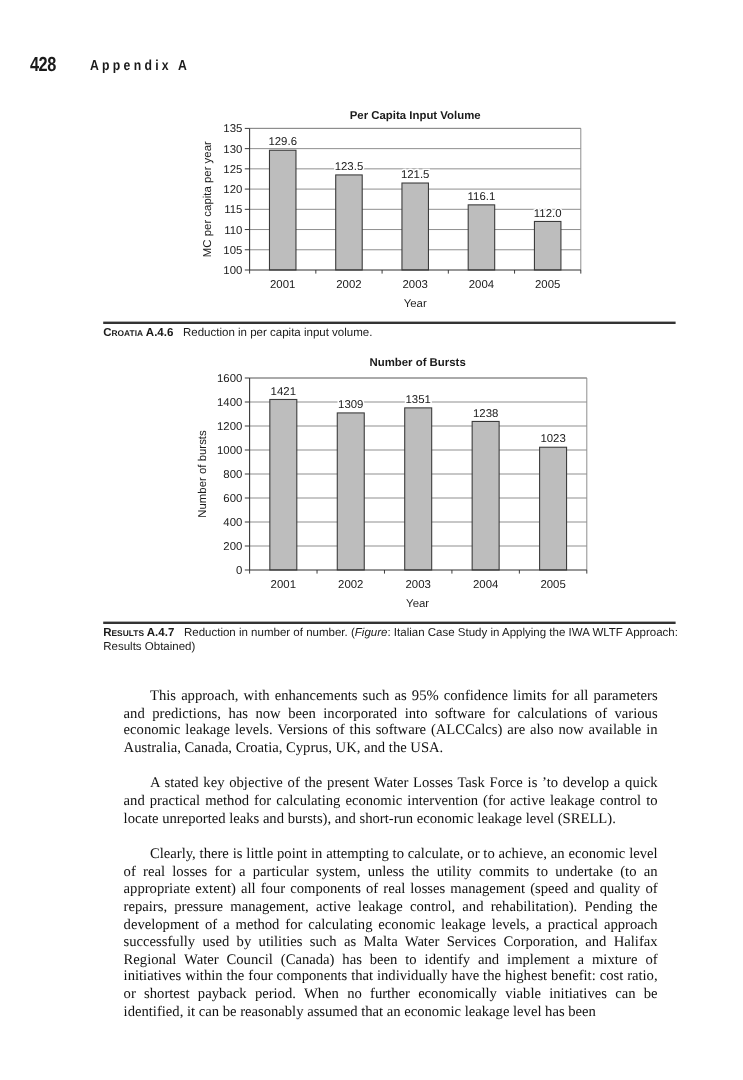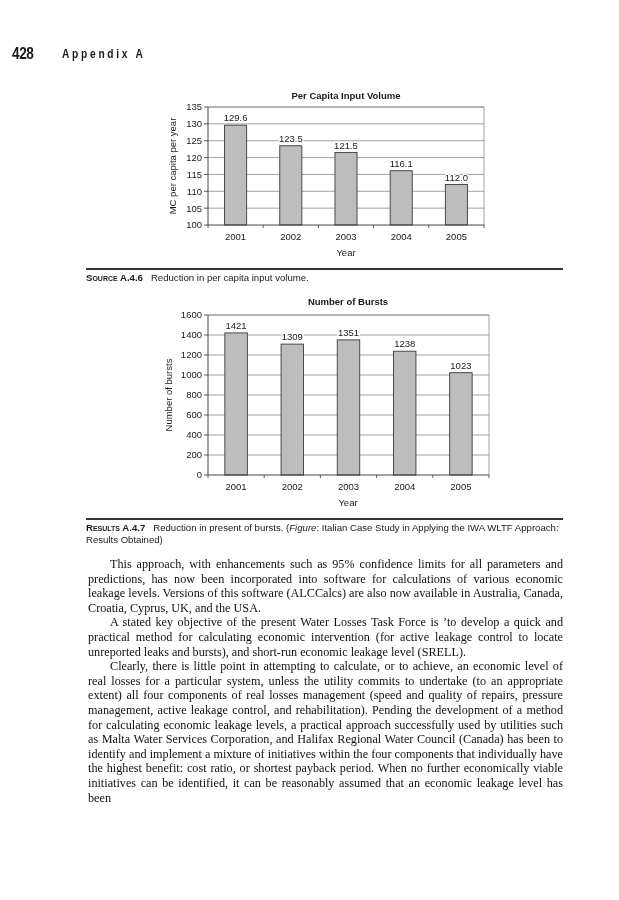--- a/index.html
+++ b/index.html
@@ -1,26 +1,26 @@
 <!DOCTYPE html>
 <html><head>
 <meta charset="utf-8">
 <style>
   html, body { margin: 0; padding: 0; background: #ffffff; }
   body { width: 619px; height: 900px; position: relative; overflow: hidden; color: #1a1a1a; }
-  .running-head { position: absolute; left: 12px; top: 44px; font-family: "Liberation Sans", sans-serif; font-weight: bold; }
+  .running-head { position: absolute; left: 25px; top: 44px; font-family: "Liberation Sans", sans-serif; font-weight: bold; }
   .page-number { font-size: 17px; letter-spacing: -0.5px; transform: scaleX(0.8); display: inline-block; transform-origin: left; }
   .section-name { position: absolute; left: 50px; top: 3px; font-size: 12px; letter-spacing: 3.2px; white-space: nowrap; transform: scaleX(0.85); transform-origin: left; }
   svg.chart { position: absolute; left: 0; }
   svg text { font-family: "Liberation Sans", sans-serif; fill: #1a1a1a; }
   .rule { position: absolute; left: 86px; width: 477px; height: 1.5px; background: #333; }
   .caption { position: absolute; left: 86px; width: 480px; font-family: "Liberation Sans", sans-serif; font-size: 9.6px; line-height: 12px; color: #1a1a1a; }
   .fig-label { font-weight: bold; font-variant: small-caps; margin-right: 8px; }
   .body-text { position: absolute; left: 88px; top: 557px; width: 475px; font-family: "Liberation Serif", serif; font-size: 12.2px; line-height: 14.6px; color: #111; text-align: justify; }
-  .body-text p { margin: 0; text-indent: 22px; }
+  .body-text p { margin: 15px; text-indent: 22px; }
 </style>
 </head>
 <body>
 
 <div class="running-head">
   <span class="page-number">428</span>
   <span class="section-name">Appendix A</span>
 </div>
 
 <svg class="chart" id="chart0" style="top:85px" width="619" height="180" viewBox="0 85 619 180">
@@ -82,21 +82,21 @@
       <text x="346" y="240" text-anchor="middle" font-size="9.5">2003</text>
       <text x="401.20000000000005" y="240" text-anchor="middle" font-size="9.5">2004</text>
       <text x="456.4" y="240" text-anchor="middle" font-size="9.5">2005</text>
     </g>
   <text x="346" y="256" text-anchor="middle" font-size="9.5">Year</text>
   <text transform="translate(176,166) rotate(-90)" text-anchor="middle" font-size="9.5">MC per capita per year</text>
 </svg>
 
 <div class="rule" style="top:268px"></div>
 <div class="caption" style="top:272px">
-  <span class="fig-label">Source A.4.6</span><span>Reduction in per capita input volume.</span>
+  <span class="fig-label">Croatia A.4.6</span><span>Reduction in per capita input volume.</span>
 </div>
 
 <svg class="chart" id="chart1" style="top:290px" width="619" height="225" viewBox="0 290 619 225">
   <text x="348" y="305" text-anchor="middle" font-size="9.5" font-weight="bold">Number of Bursts</text>
   <g class="grid">
       <line x1="208" x2="489" y1="455" y2="455" stroke="#8a8a8a" stroke-width="0.8"></line>
       <line x1="208" x2="489" y1="435" y2="435" stroke="#8a8a8a" stroke-width="0.8"></line>
       <line x1="208" x2="489" y1="415" y2="415" stroke="#8a8a8a" stroke-width="0.8"></line>
       <line x1="208" x2="489" y1="395" y2="395" stroke="#8a8a8a" stroke-width="0.8"></line>
       <line x1="208" x2="489" y1="375" y2="375" stroke="#8a8a8a" stroke-width="0.8"></line>
@@ -154,20 +154,20 @@
       <text x="348.5" y="490" text-anchor="middle" font-size="9.5">2003</text>
       <text x="404.70000000000005" y="490" text-anchor="middle" font-size="9.5">2004</text>
       <text x="460.9" y="490" text-anchor="middle" font-size="9.5">2005</text>
     </g>
   <text x="348" y="506" text-anchor="middle" font-size="9.5">Year</text>
   <text transform="translate(172,395) rotate(-90)" text-anchor="middle" font-size="9.5">Number of bursts</text>
 </svg>
 
 <div class="rule" style="top:518px"></div>
 <div class="caption" style="top:522px">
-  <span class="fig-label">Results A.4.7</span><span>Reduction in present of bursts. (</span><i>Figure</i><span>: Italian Case Study in Applying the IWA WLTF Approach: Results Obtained)</span>
+  <span class="fig-label">Results A.4.7</span><span>Reduction in number of number. (</span><i>Figure</i><span>: Italian Case Study in Applying the IWA WLTF Approach: Results Obtained)</span>
 </div>
 
 <div class="body-text">
   <p>This approach, with enhancements such as 95% confidence limits for all parameters and predictions, has now been incorporated into software for calculations of various economic leakage levels. Versions of this software (ALCCalcs) are also now available in Australia, Canada, Croatia, Cyprus, UK, and the USA.</p>
   <p>A stated key objective of the present Water Losses Task Force is ’to develop a quick and practical method for calculating economic intervention (for active leakage control to locate unreported leaks and bursts), and short-run economic leakage level (SRELL).</p>
   <p>Clearly, there is little point in attempting to calculate, or to achieve, an economic level of real losses for a particular system, unless the utility commits to undertake (to an appropriate extent) all four components of real losses management (speed and quality of repairs, pressure management, active leakage control, and rehabilitation). Pending the development of a method for calculating economic leakage levels, a practical approach successfully used by utilities such as Malta Water Services Corporation, and Halifax Regional Water Council (Canada) has been to identify and implement a mixture of initiatives within the four components that individually have the highest benefit: cost ratio, or shortest payback period. When no further economically viable initiatives can be identified, it can be reasonably assumed that an economic leakage level has been</p>
 </div>
 
 </body></html>

